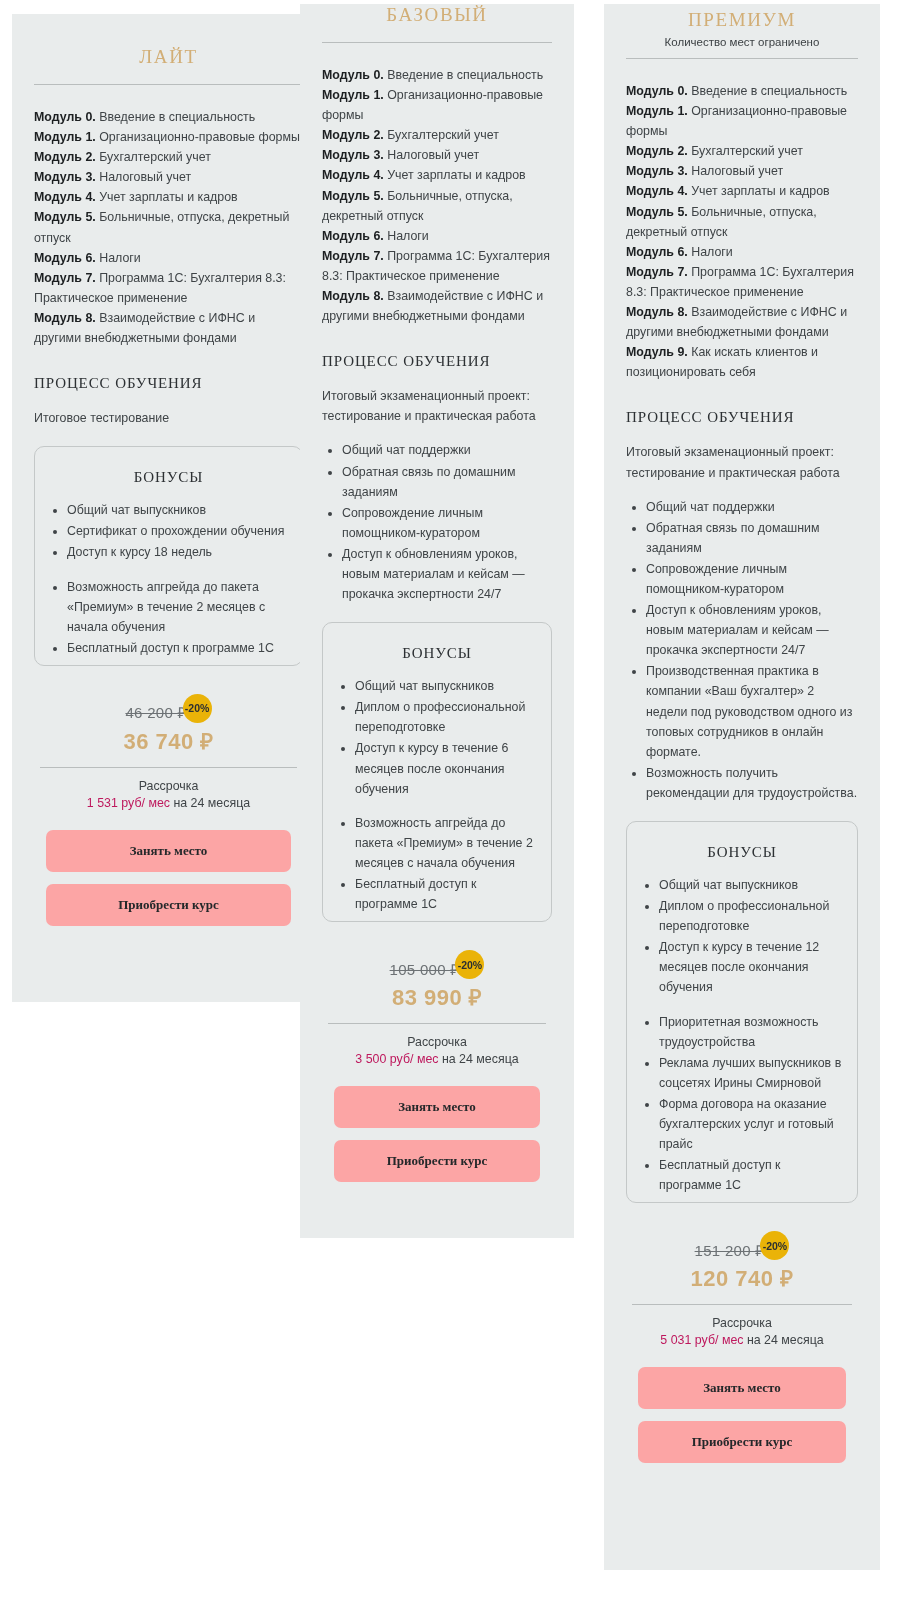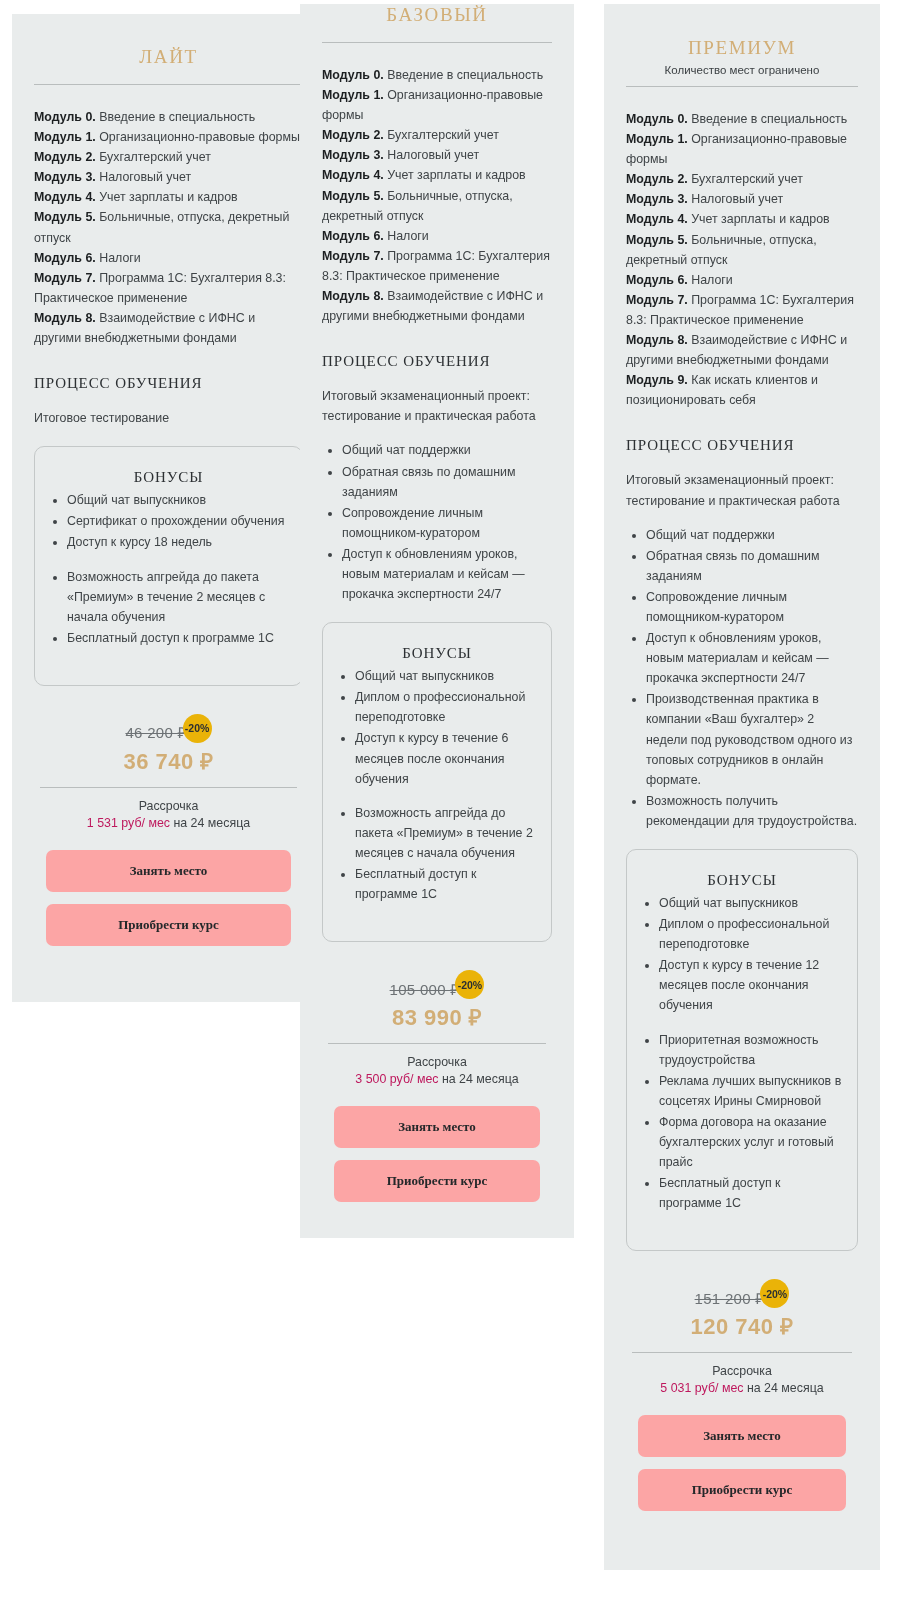--- a/index.html
+++ b/index.html
@@ -33,21 +33,21 @@
     font-family: "Liberation Serif", serif;
     color: #d2ae76;
     font-size: 19px;
     letter-spacing: 1.6px;
     text-align: center;
     margin: 0;
     font-weight: 400;
   }
   .card-lite .card-title { padding-top: 32px; }
   .card-base .card-title { }
-  .card-prem .card-title { padding-top: 33px; }
+  .card-prem .card-title { padding-top: 5px; }
 
   .card-subtitle {
     text-align: center;
     font-size: 11.5px;
     color: #3c4144;
     margin-top: 5px;
   }
 
   .rule {
     height: 1px;
@@ -93,33 +93,33 @@
     line-height: 1.62;
     color: #3f4447;
   }
   ul.feature-list li { margin-bottom: 1px; }
   ul.feature-list li.gap-before { margin-top: 14px; }
 
   .bonus-box {
     border: 1px solid #c4c8c8;
     border-radius: 10px;
     margin-top: 18px;
-    padding: 14px 14px 36px 14px;
+    padding: 14px 14px 6px 14px;
     box-sizing: border-box;
   }
   .bonus-title {
     font-family: "Liberation Serif", serif;
     font-size: 15px;
     letter-spacing: 0.9px;
     text-align: center;
     color: #2c3033;
     font-weight: 400;
     margin: 8px 0 0 0;
   }
-  .bonus-box ul.feature-list { margin-top: 4px; padding-left: 18px; }
+  .bonus-box ul.feature-list { margin-top: 14px; padding-left: 18px; }
 
   .price-block { margin-top: 36px; text-align: center; }
   .price-row {
     display: flex;
     align-items: center;
     justify-content: center;
     gap: 4px;
   }
   .old-price {
     font-size: 15px;

